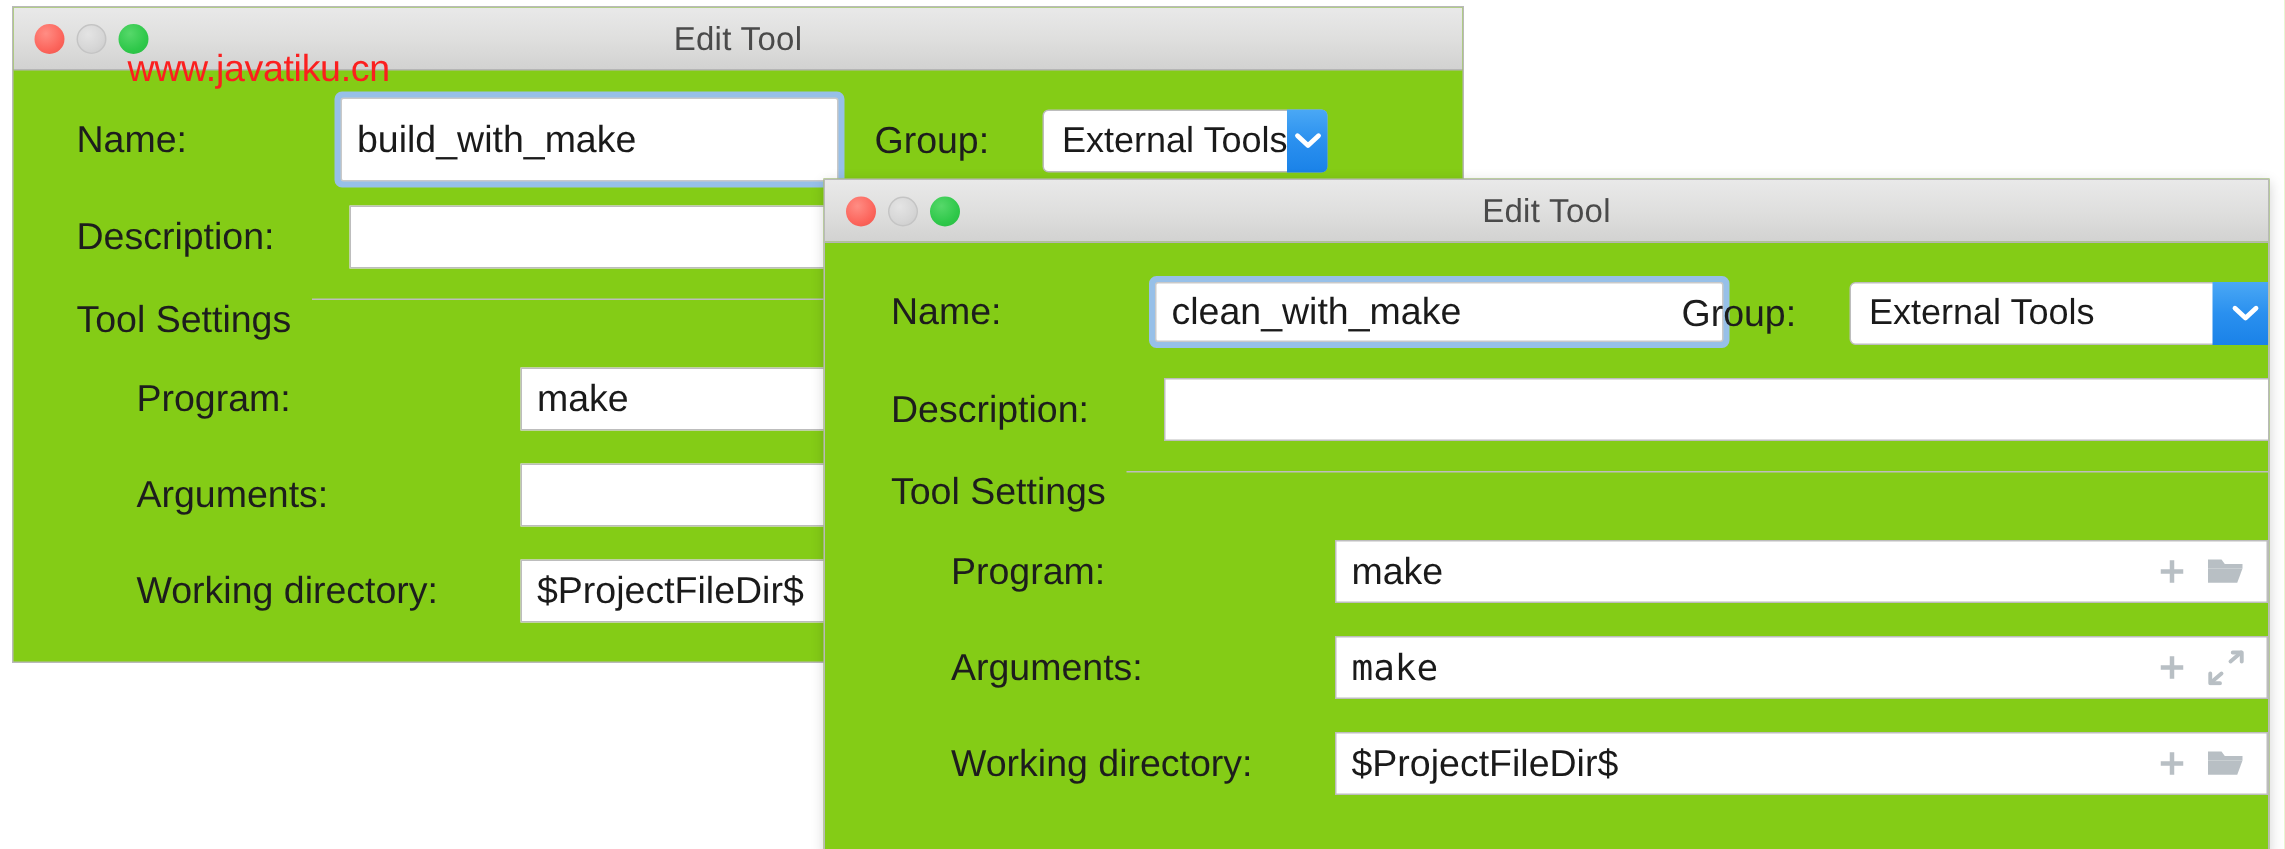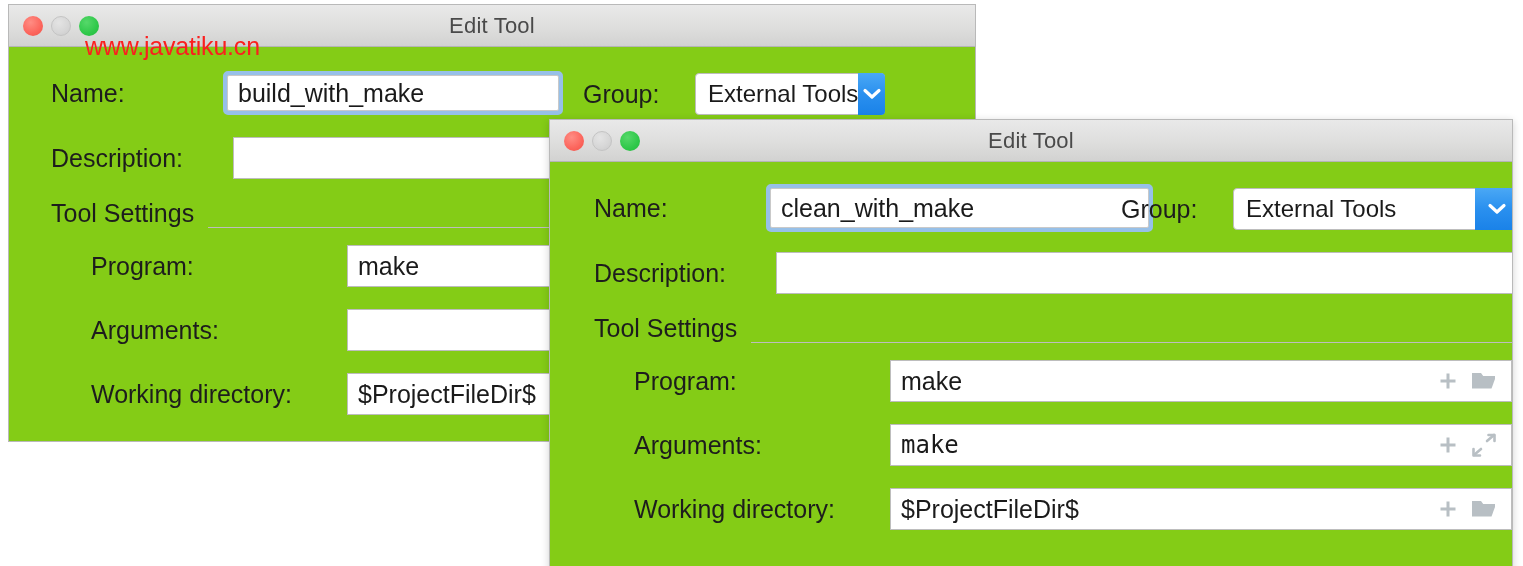--- a/index.html
+++ b/index.html
@@ -118,21 +118,21 @@
     background: linear-gradient(to bottom, #4aa8f5 0%, #2a90ef 50%, #1a82e8 100%);
     border-radius: 0 4px 4px 0;
     display: flex;
     align-items: center;
     justify-content: center;
     margin: -1px -1px -1px 0;
   }
   .combo .combo-btn svg { display: block; }
 
   
-  .groupbox { position: absolute; display: flex; align-items: flex-end; }
+  .groupbox { position: absolute; display: flex; align-items: flex-start; }
   .groupbox .gb-title { color: #1d1d1d; white-space: nowrap; }
   .groupbox .gb-rule { height: 1px; background: #bdbdbd; margin-left: 14px; }
 
   
   .icons {
     margin-left: auto;
     display: flex;
     align-items: center;
     gap: 12px;
     padding-right: 14px;
@@ -163,21 +163,21 @@
         <div class="light yellow"></div>
         <div class="light green"></div>
       </div>
       <div class="win-title">Edit Tool</div>
     </div>
 
     <div class="content" style="height:395px;">
 
       <div class="row" style="left:16px; top:22px; height:48px;">
         <div class="lbl" style="font-size:25px; width:172px;">Name:</div>
-        <div class="focus-ring" style="width:340px; height:44px;">
+        <div class="focus-ring" style="width:340px; height:64px;">
           <div class="field">
             <span class="val" style="font-size:25px;">build_with_make</span>
           </div>
         </div>
       </div>
 
       <div class="row" style="left:548px; top:26px; height:42px;">
         <div class="lbl" style="font-size:25px; width:112px;">Group:</div>
         <div class="combo" style="width:190px; height:42px; border-radius:4px;">
           <div class="combo-val" style="font-size:24px;">External Tools</div>

